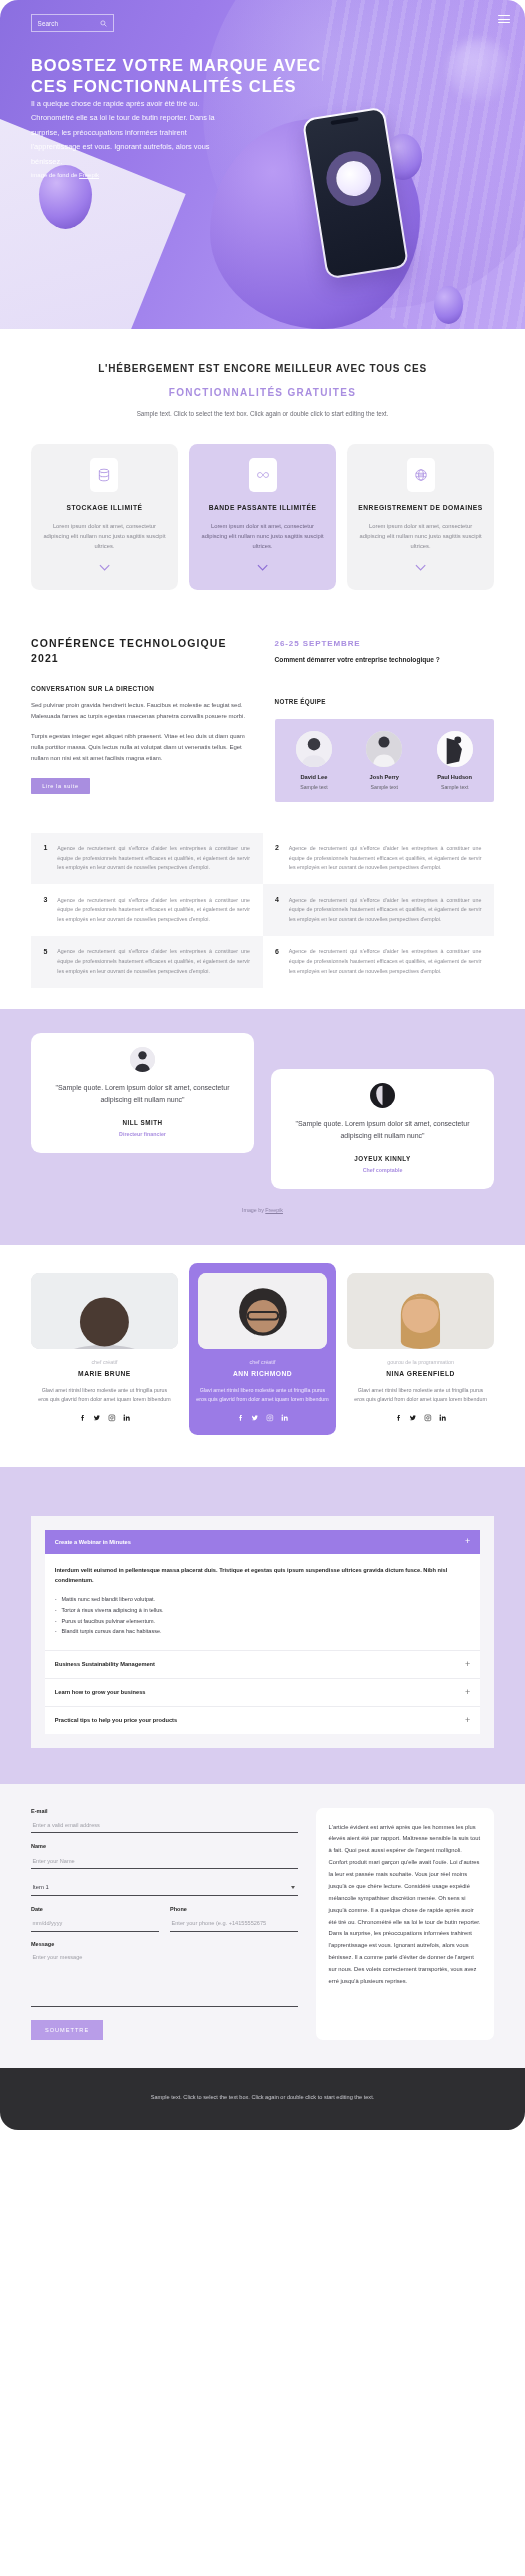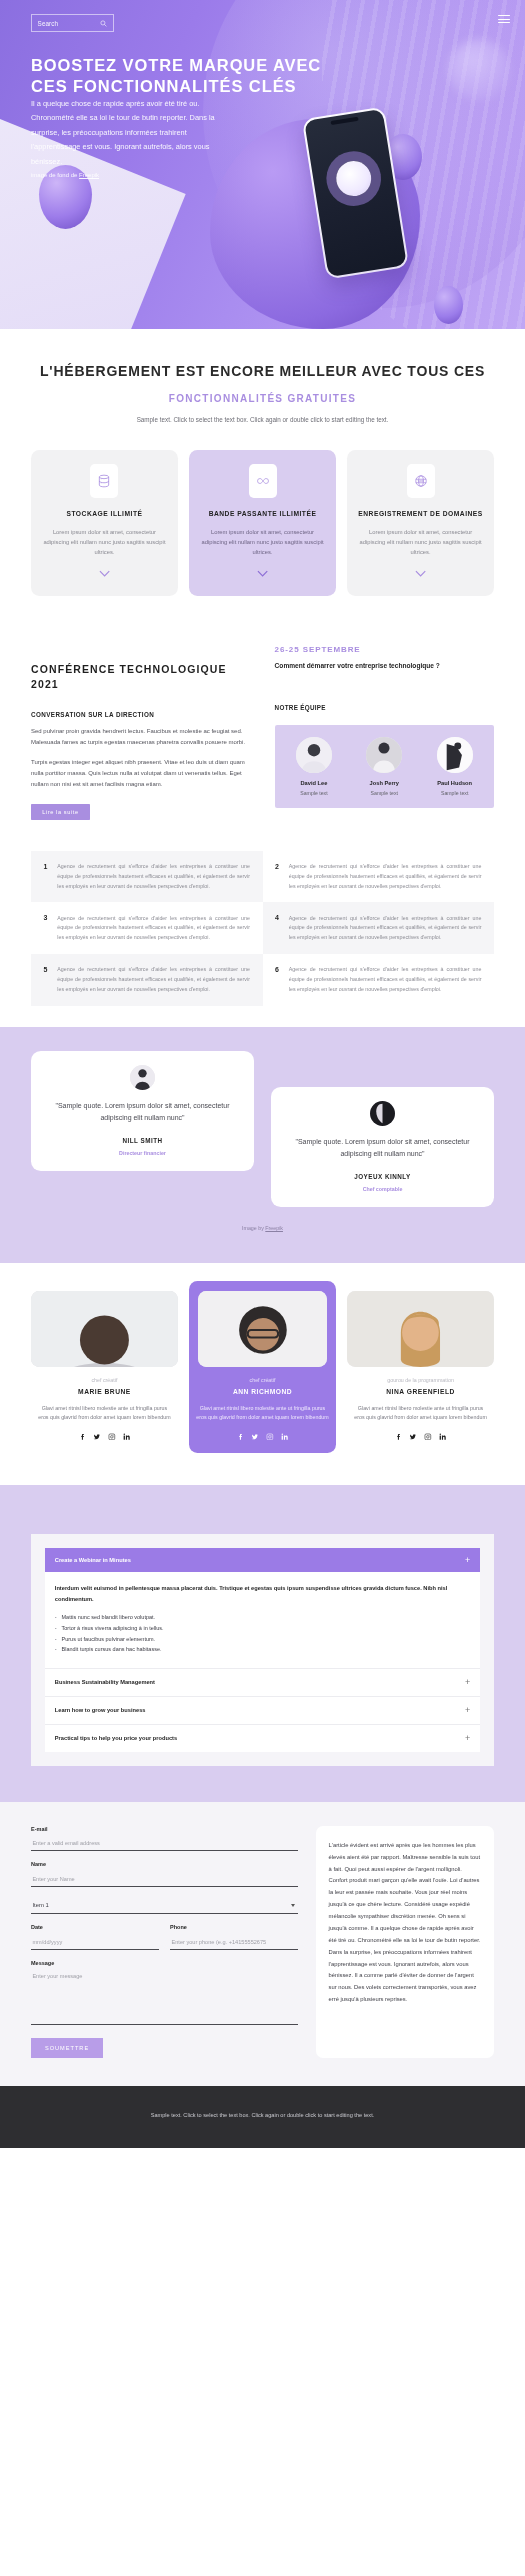--- a/index.html
+++ b/index.html
@@ -3,21 +3,21 @@
 <meta charset="utf-8">
 <style>
   * { box-sizing: border-box; margin: 0; padding: 0; }
   body {
     width: 525px;
     font-family: "Liberation Sans", sans-serif;
     background: #ffffff;
     color: #2b2b2b;
     -webkit-font-smoothing: antialiased;
   }
-  .page { width: 525px; overflow: hidden; position: relative; }
+  .page { width: 525px; overflow: hidden; position: relative; border-radius: 18px; }
 
   
   .hero {
     position: relative;
     height: 329px;
     background: linear-gradient(115deg, #8b6fe0 0%, #9b7bea 30%, #a98df0 55%, #b79bf2 78%, #c0a7f5 100%);
     overflow: hidden;
   }
   .hero-white-wedge {
     position: absolute; left: -56px; bottom: -28px;
@@ -102,21 +102,21 @@
   }
   .hero-credit {
     position: absolute; left: 31px; top: 172px;
     font-size: 6px; color: rgba(255,255,255,.9);
   }
   .hero-credit u { text-decoration: underline; }
 
   
   .section { padding: 0 31px; }
   .h2 {
-    text-align: center; font-size: 14px; font-weight: 700;
+    text-align: center; font-size: 10px; font-weight: 700;
     letter-spacing: 0.8px; line-height: 1.5; text-transform: uppercase; color: #2b2b2b;
   }
   .h2-accent {
     text-align: center; font-size: 10px; font-weight: 700; letter-spacing: 1.3px;
     text-transform: uppercase; color: #a98ee0; margin-top: 11.2px;
   }
   .sub-sample {
     text-align: center; font-size: 6.3px; color: #6d6d75;
     line-height: 1.7; margin-top: 11.2px;
   }
@@ -139,21 +139,21 @@
     font-size: 6.7px; font-weight: 700; letter-spacing: 0.5px;
     text-transform: uppercase; color: #222; line-height: 1.55;
   }
   .card-text { font-size: 5.8px; color: #8a8a92; line-height: 1.75; margin-top: 7px; }
   .card.hl .card-text { color: #6f6585; }
   .chev { margin-top: 9.8px; }
   .chev svg { width: 11.2px; height: 7px; }
 
   
   .conf { display: flex; gap: 19.6px; padding-top: 22.4px; }
-  .conf-left { width: 224px; margin-top: 20px; }
+  .conf-left { width: 224px; }
   .conf-h {
     font-size: 10.5px; font-weight: 700; letter-spacing: 1.1px;
     text-transform: uppercase; line-height: 1.45; color: #1f1f1f;
   }
   .conf-sub {
     font-size: 6.3px; font-weight: 700; letter-spacing: 0.4px;
     text-transform: uppercase; margin-top: 18px; color: #232323;
   }
   .conf-p { font-size: 6px; line-height: 1.85; color: #54545c; margin-top: 8.4px; }
   .btn-purple {

